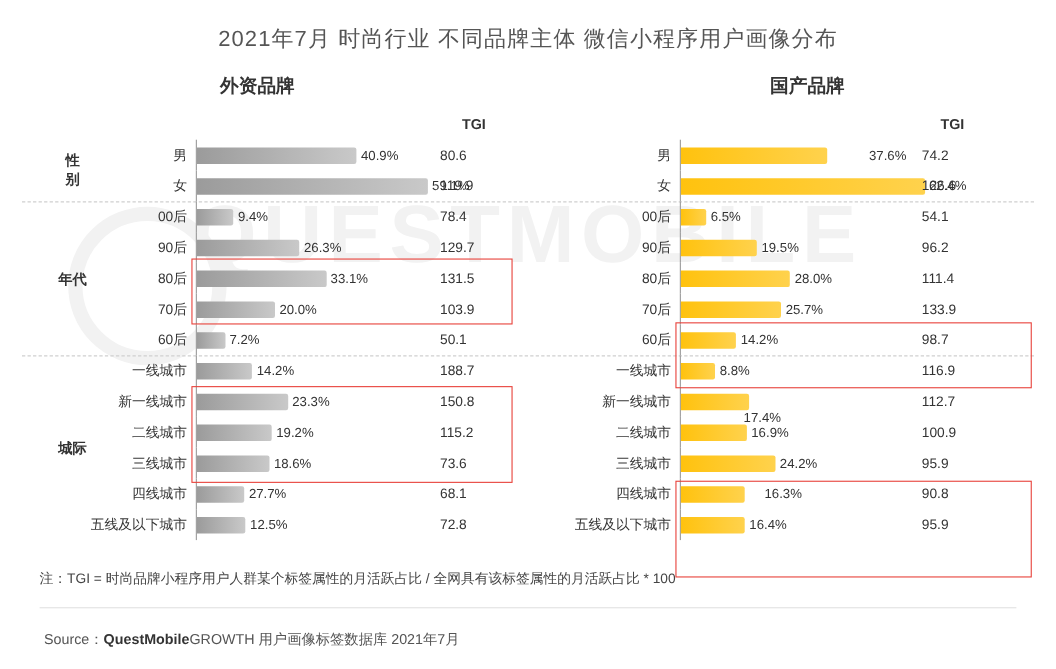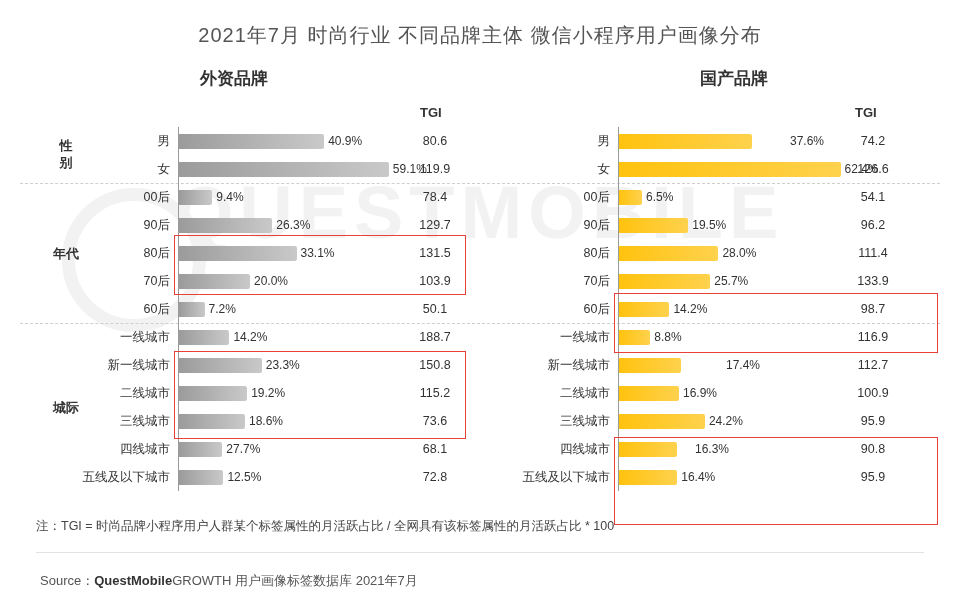--- a/index.html
+++ b/index.html
@@ -99,21 +99,21 @@
   .bar-r{left:619px;background:linear-gradient(to right,#ffc20e,#ffd24d);}
   .pct{
     position:absolute;
     top:0;line-height:28px;
     font-size:12px;color:#333;
   }
   .tgi{
     position:absolute;
     top:0;line-height:28px;
     font-size:12.5px;color:#333;
-    text-align:center;width:70px;
+    width:70px;
   }
   .tgi-col-l{left:400px;}
   .tgi-col-r{left:838px;}
   .sep{
     position:absolute;
     height:0;border-top:1px dashed #cfcfcf;
   }
   .sep-l{left:20px;width:440px;}
   .sep-r{left:462px;width:478px;}
   .hl{
@@ -253,21 +253,21 @@
         </div>
         <div class="row">
           <div class="lbl lbl-l">新一线城市</div>
           <div class="axis axis-l"></div>
           <div class="bar bar-l" style="width: 82.715px;"></div>
           <div class="pct" style="left: 265.715px;">23.3%</div>
           <div class="tgi tgi-col-l">150.8</div>
           <div class="lbl lbl-r">新一线城市</div>
           <div class="axis axis-r"></div>
           <div class="bar bar-r" style="width: 61.77px;"></div>
-          <div class="pct" style="left: 726px;">17.4%</div>
+          <div class="pct" style="left: 676px; margin-top: 15px;">17.4%</div>
           <div class="tgi tgi-col-r">112.7</div>
         </div>
         <div class="row">
           <div class="lbl lbl-l">二线城市</div>
           <div class="axis axis-l"></div>
           <div class="bar bar-l" style="width: 68.16px;"></div>
           <div class="pct" style="left: 251.16px;">19.2%</div>
           <div class="tgi tgi-col-l">115.2</div>
           <div class="lbl lbl-r">二线城市</div>
           <div class="axis axis-r"></div>

